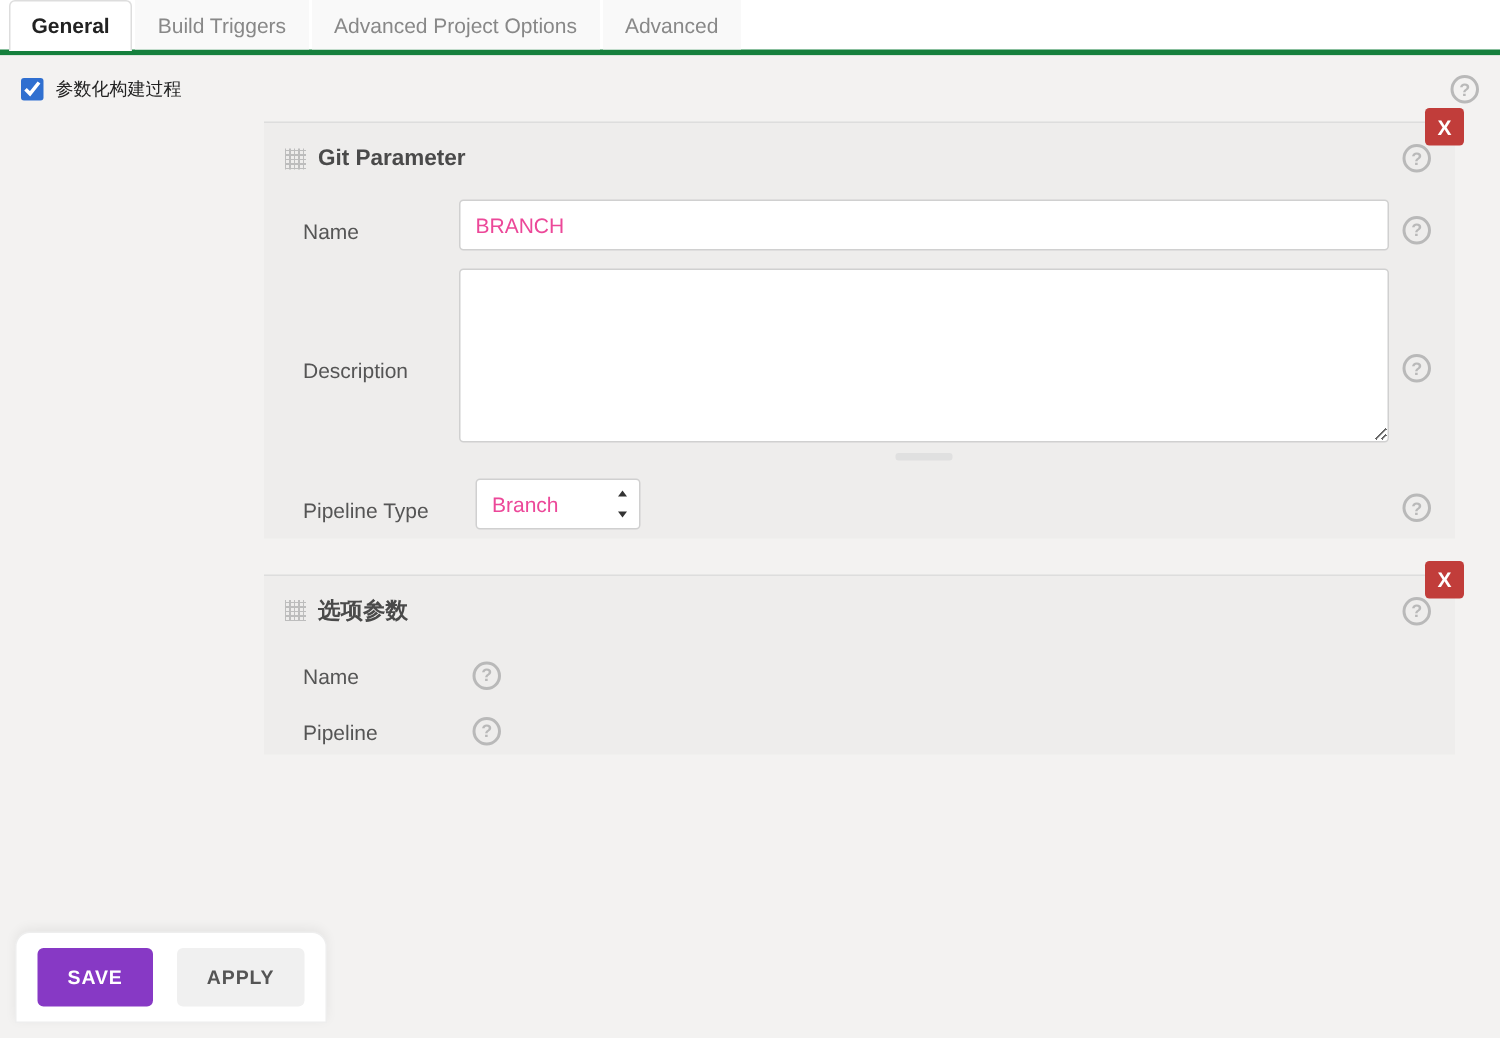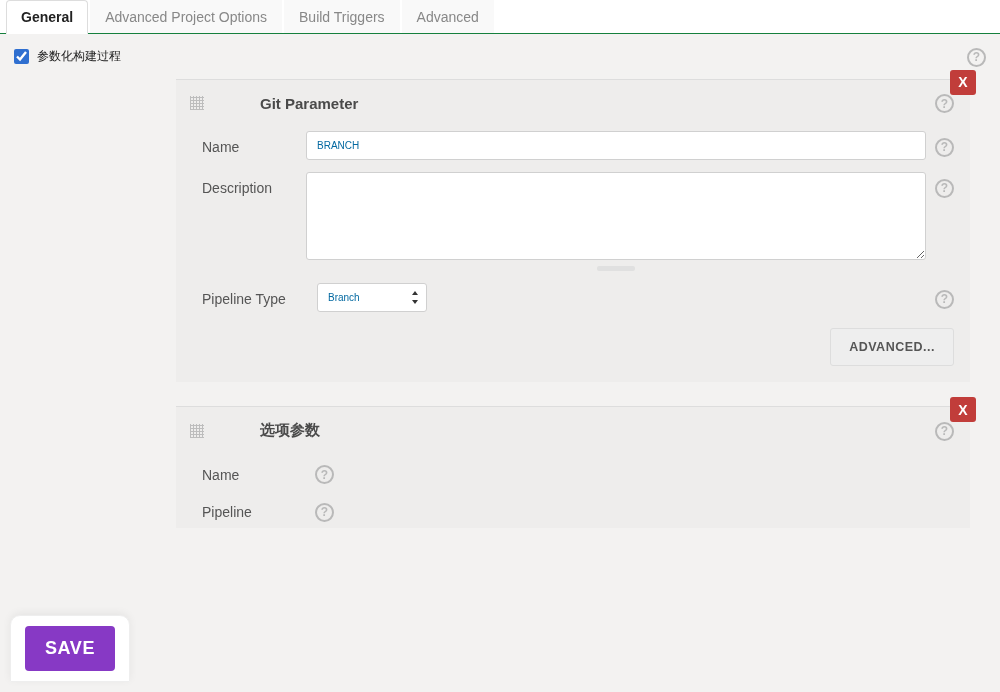--- a/index.html
+++ b/index.html
@@ -1,79 +1,79 @@
 <!DOCTYPE html>
 <html><head>
   <meta charset="utf-8">
   <style>
     * { box-sizing: border-box; margin: 0; padding: 0; }
     body { font-family: -apple-system, BlinkMacSystemFont, "Segoe UI", Helvetica, Arial, sans-serif; background: #fff; }
 
-    .tabs { display:flex; border-bottom:1px solid #15803d; background:#fff; padding:0 6px; }
+    .tabs { display:flex; border-bottom:4px solid #15803d; background:#fff; padding:0 6px; }
     .tab { padding:8px 14px 7px; font-size:14px; color:#888; cursor:pointer; border:1px solid transparent; background:#f9f9f9; margin-right:2px;}
     .tab.active { color:#222; font-weight:700; background:#fff; border:1px solid #ddd; border-bottom:1px solid #fff; border-radius:4px 4px 0 0; margin-bottom:-1px;}
 
     .page { background:#f3f2f1; min-height:660px; }
 
     .checkrow { display:flex; align-items:center; padding:13px 14px 12px 14px; background:#f3f2f1;}
     .checkrow input[type=checkbox]{ accent-color:#2f6fd0; width:15px; height:15px; margin-right:8px;}
     .checkrow label{ font-size:12px; color:#222; }
     .help-right { margin-left:auto; }
 
     .help-icon { width:19px; height:19px; border:2px solid #b9b9b9; border-radius:50%; display:inline-flex; align-items:center; justify-content:center; color:#b9b9b9; font-size:12px; font-weight:700; cursor:pointer; background:transparent;}
 
     .main { margin-left:176px; padding-right:30px; }
 
     .section { position:relative; border-top:1px solid #ddd; background:#eeedec; }
     .section + .section { margin-top:24px; }
     .close-x { position:absolute; top:-10px; right:-6px; width:26px; height:25px; background:#c13d3a; color:#fff; font-weight:700; font-size:14px; display:flex; align-items:center; justify-content:center; cursor:pointer; border-radius:3px; }
-    .section-head { display:flex; align-items:center; padding:14px 16px 12px 14px;gap:48px;}
+    .section-head { display:flex; align-items:center; padding:14px 16px 12px 14px;}
     .drag-icon { width:14px; height:14px; margin-right:8px;
       background-image:repeating-linear-gradient(0deg,#bdbdbd 0 1px,transparent 1px 3px),repeating-linear-gradient(90deg,#bdbdbd 0 1px,transparent 1px 3px);
       cursor:grab;
     }
     .section-title { font-weight:700; font-size:15px; color:#4a4a4a; }
 
-    .formrow { display:flex; padding:6px 16px 6px 26px; align-items:flex-start;}
+    .formrow { display:flex; padding:6px 16px 6px 26px; align-items:center;}
     .formlabel { width:104px; font-size:14px; color:#555; padding-top:8px;}
     .formlabel.wider { width:115px; padding-right:8px;}
     .formctrl { flex:1; position:relative;}
     .formhelp { width:28px; text-align:right; padding-top:6px;}
 
     input[type=text], textarea, select {
-      width:100%; border:1px solid #d0d0d0; border-radius:3px; padding:8px 10px; font-size:10px; font-family:inherit; background:#fff; color:#0369a1;
+      width:100%; border:1px solid #d0d0d0; border-radius:3px; padding:8px 10px; font-size:14px; font-family:inherit; background:#fff; color:#ec4899;
     }
     textarea { resize:both; line-height:1.4; }
     select { width:110px; appearance:none; -webkit-appearance:none; padding-right:22px; background-image:none; }
     .select-wrap { position:relative; display:inline-block;}
     .select-wrap::after { content:''; position:absolute; right:9px; top:8px;
       border-left:3px solid transparent; border-right:3px solid transparent; border-bottom:4px solid #333;}
     .select-wrap::before { content:''; position:absolute; right:9px; bottom:8px;
       border-left:3px solid transparent; border-right:3px solid transparent; border-top:4px solid #333;}
 
     .under-text { margin-top:6px; font-size:13.5px;}
     .plain-text-label { color:#555;}
     .preview-link { color:#7f3fbf; text-decoration:none; margin-left:2px;}
 
     .btnrow { display:flex; justify-content:flex-end; padding:10px 16px 16px;}
     .advanced-btn { background:#eeeeee; border:1px solid #ddd; color:#555; font-weight:700; letter-spacing:.5px; font-size:12.5px; padding:11px 18px; border-radius:3px; cursor:pointer;}
 
     .bottombar { position:fixed; bottom:10px; left:10px; display:flex; gap:16px; padding:10px 14px; background:#fff; border:1px solid #eee; border-radius:10px 10px 0 0; box-shadow:0 -2px 8px rgba(0,0,0,.06);}
-    .save-btn { background:#8739c5; color:#fff; border:none; font-weight:700; letter-spacing:.6px; font-size:18px; padding:12px 20px; border-radius:4px; cursor:pointer;}
+    .save-btn { background:#8739c5; color:#fff; border:none; font-weight:700; letter-spacing:.6px; font-size:13px; padding:12px 20px; border-radius:4px; cursor:pointer;}
     .apply-btn { background:#f0f0f0; color:#555; border:none; font-weight:700; letter-spacing:.6px; font-size:13px; padding:12px 20px; border-radius:4px; cursor:pointer;}
 
     .grip { width:38px; height:5px; border-radius:2px; background:#e0e0e0; margin:2px auto 0;}
   </style>
 </head>
 <body>
 
 <div class="tabs">
   <div class="tab active">General</div>
+  <div class="tab">Build Triggers</div>
   <div class="tab">Advanced Project Options</div>
-  <div class="tab">Build Triggers</div>
   <div class="tab">Advanced</div>
 </div>
 
 <div class="page">
 
   <div class="checkrow">
     <input type="checkbox" checked="" style="">
     <label>参数化构建过程</label>
     <span class="help-right"><span class="help-icon">?</span></span>
   </div>
@@ -112,23 +112,20 @@
         <div class="formctrl">
           <span class="select-wrap">
             <select>
               <option>Branch</option>
             </select>
           </span>
         </div>
         <div class="formhelp"><span class="help-icon">?</span></div>
       </div>
 
-      <div class="btnrow">
-        <button class="advanced-btn">ADVANCED...</button>
-      </div>
     </div>
 
     <div class="section">
       <div class="close-x">X</div>
       <div class="section-head">
         <div class="drag-icon"></div>
         <div class="section-title">选项参数</div>
         <span class="help-right"><span class="help-icon">?</span></span>
       </div>
 
@@ -142,13 +139,14 @@
         <div class="formhelp"><span class="help-icon">?</span></div>
       </div>
 
     </div>
 
   </div>
 </div>
 
 <div class="bottombar">
   <button class="save-btn">SAVE</button>
+  <button class="apply-btn">APPLY</button>
 </div>
 
 </body></html>

